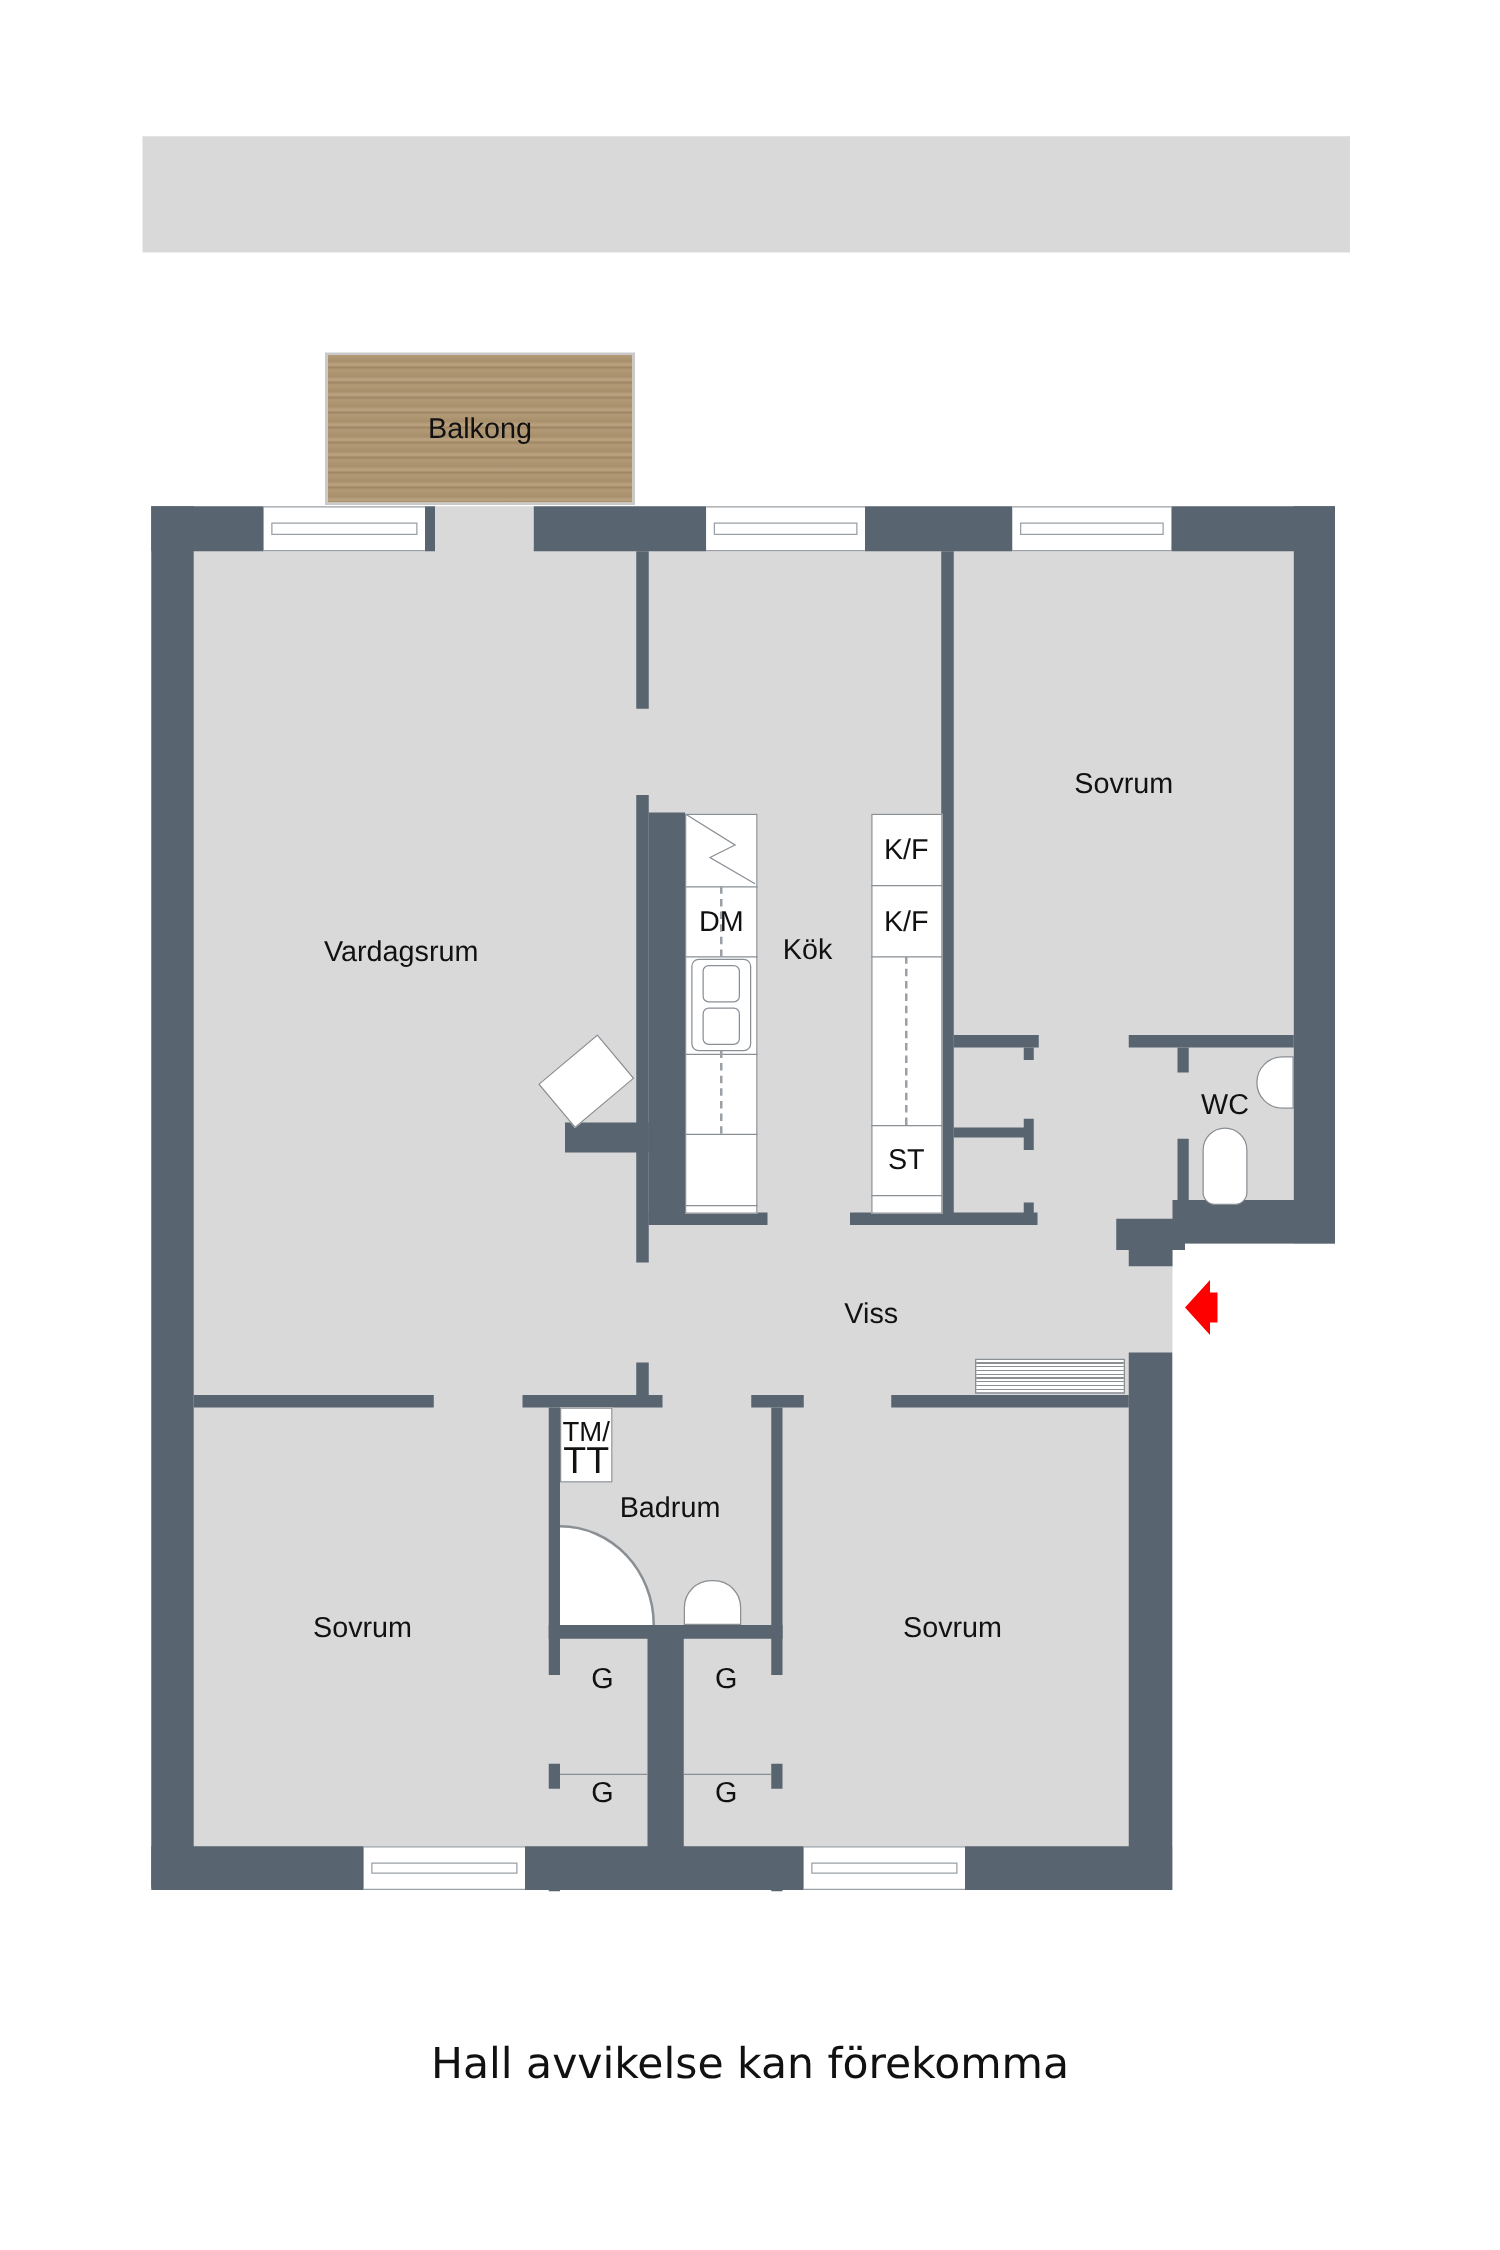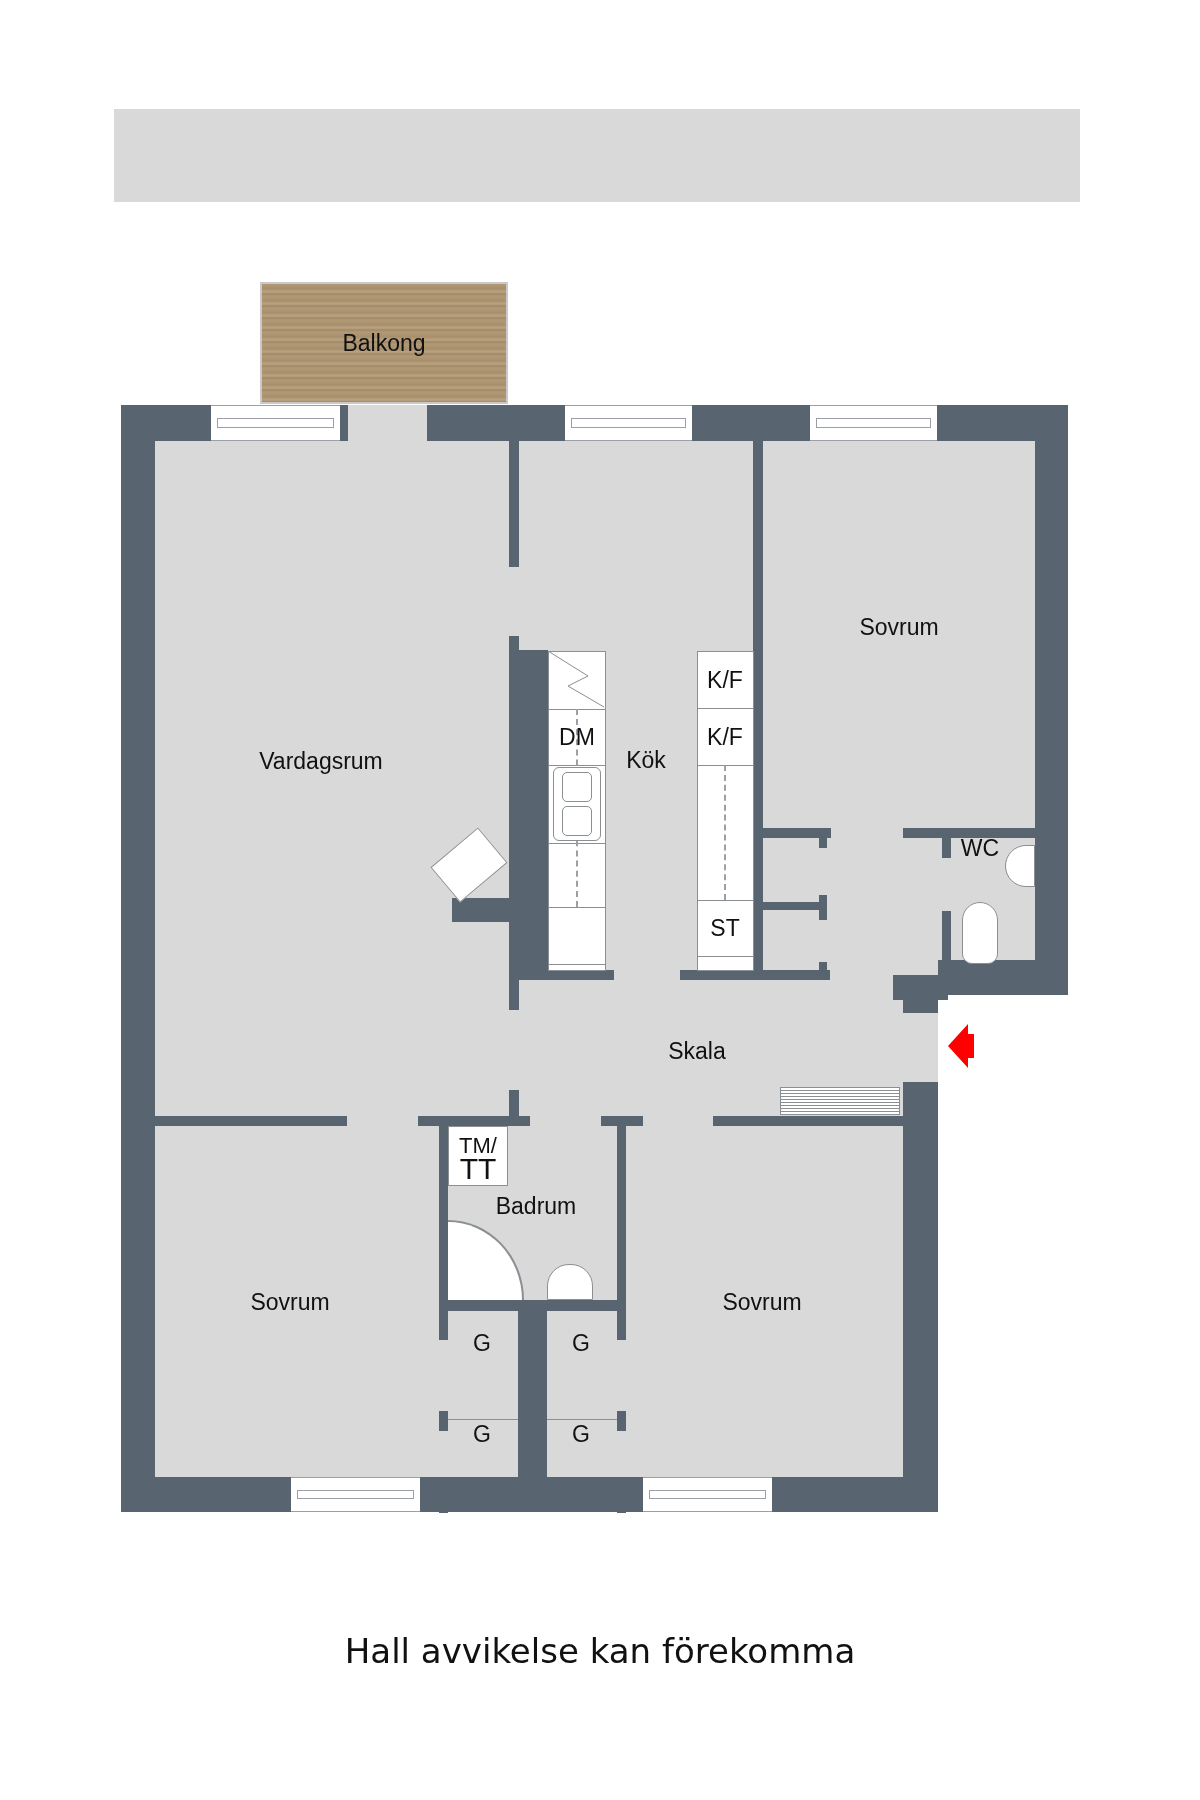--- a/index.html
+++ b/index.html
@@ -97,21 +97,21 @@
   <div class="wall" style="left:439px;top:1300px;width:187px;height:11px;"></div>
   <div class="wall" style="left:518px;top:1300px;width:29px;height:212px;"></div>
 
   <div class="wall" style="left:439px;top:1411px;width:9px;height:20px;"></div>
   <div class="wall" style="left:439px;top:1483px;width:9px;height:30px;"></div>
   <div class="wall" style="left:617px;top:1411px;width:9px;height:20px;"></div>
   <div class="wall" style="left:617px;top:1483px;width:9px;height:30px;"></div>
   <div class="thin" style="left:448px;top:1419px;width:70px;height:1px;"></div>
   <div class="thin" style="left:547px;top:1419px;width:70px;height:1px;"></div>
 
-  <div class="fixture" style="left:448px;top:1126px;width:60px;height:60px;border:1px solid #8a8f94;">
+  <div class="fixture" style="left:448px;top:1126px;width:42px;height:60px;border:1px solid #8a8f94;">
     <span class="fix-label" style="left:50%;top:33%;font-size:22px;">TM/</span>
     <span class="fix-label" style="left:50%;top:73%;font-size:30px;">TT</span>
   </div>
   <div class="abs" style="left:448px;top:1220px;width:76px;height:80px;background:#ffffff;border-top-right-radius:76px 80px;border-top:2px solid #8a8f94;border-right:2px solid #8a8f94;box-sizing:border-box;"></div>
   <div class="fixture" style="left:547px;top:1264px;width:46px;height:36px;border-radius:22px 22px 0 0;"></div>
 
   <div class="fixture" style="left:548px;top:651px;width:58px;height:320px;"></div>
   <div class="thin" style="left:548px;top:709px;width:58px;height:1px;"></div>
   <div class="thin" style="left:548px;top:765px;width:58px;height:1px;"></div>
   <div class="thin" style="left:548px;top:843px;width:58px;height:1px;"></div>
@@ -137,22 +137,22 @@
   <span class="fix-label" style="left:725px;top:737px;">K/F</span>
   <span class="fix-label" style="left:725px;top:928px;">ST</span>
 
   <svg class="abs" style="left:948px;top:1024px;" width="28" height="44" viewBox="0 0 28 44">
     <polygon points="0,22 20,0 20,10 26,10 26,34 20,34 20,44" fill="#ff0000"></polygon>
   </svg>
 
   <span class="label" style="left:321px;top:761px;">Vardagsrum</span>
   <span class="label" style="left:646px;top:760px;">Kök</span>
   <span class="label" style="left:899px;top:627px;">Sovrum</span>
-  <span class="label" style="left:980px;top:848px;">WC</span>
-  <span class="label" style="left:697px;top:1051px;">Skala</span>
+  <span class="label" style="left:980px;top:884px;">WC</span>
+  <span class="label" style="left:697px;top:1051px;">Viss</span>
   <span class="label" style="left:536px;top:1206px;">Badrum</span>
   <span class="label" style="left:290px;top:1302px;">Sovrum</span>
   <span class="label" style="left:762px;top:1302px;">Sovrum</span>
 
   <span class="fix-label" style="left:482px;top:1343px;">G</span>
   <span class="fix-label" style="left:581px;top:1343px;">G</span>
   <span class="fix-label" style="left:482px;top:1434px;">G</span>
   <span class="fix-label" style="left:581px;top:1434px;">G</span>
 </div>
 

